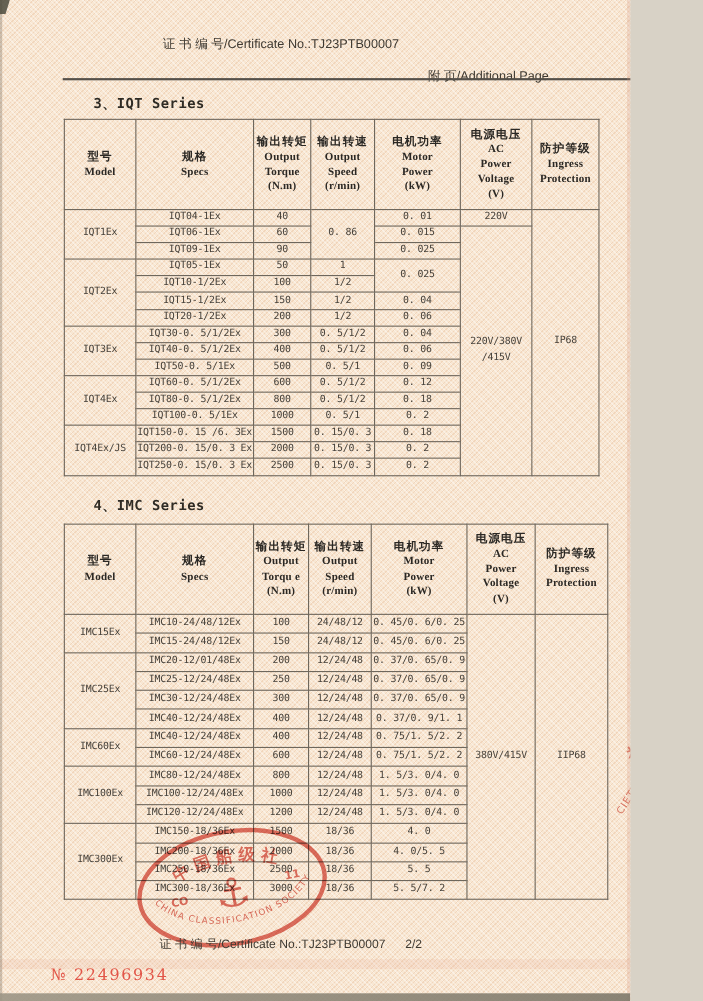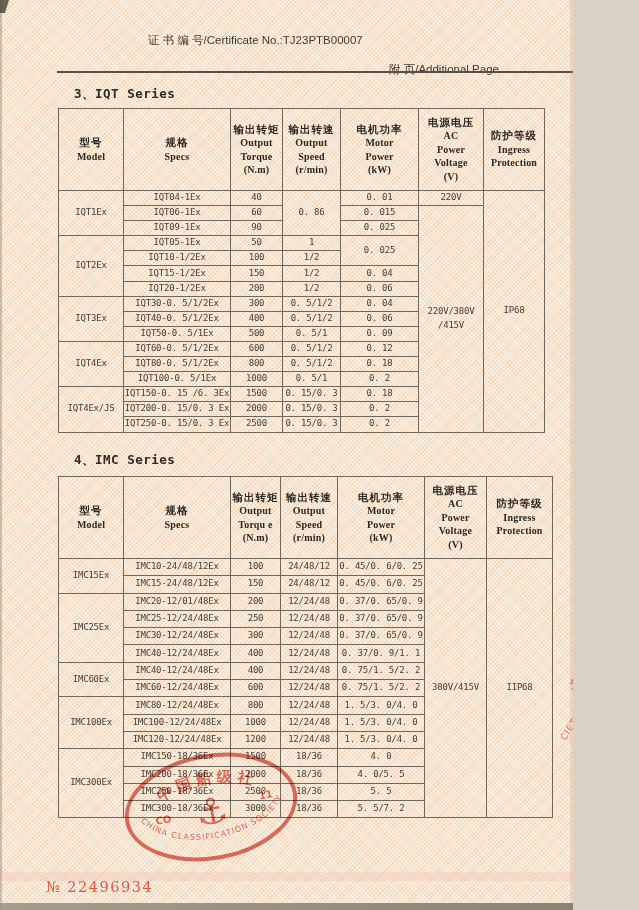--- a/index.html
+++ b/index.html
@@ -19,21 +19,21 @@
     clip-path:polygon(0 0,100% 0,55% 100%,0 100%);}
   .pink-band{position:absolute;left:0;top:872px;width:100%;height:9px;background:rgba(235,170,150,.18);}
 
   .hdr-line{position:absolute;top:33px;left:0;width:100%;height:16px;
     font-family:"Liberation Sans", sans-serif;font-size:11.5px;color:#3f3a32;}
   .hdr-cert{position:absolute;left:148px;top:0;}
   .hdr-add{position:absolute;left:389px;top:0;margin-top:29px;}
   .divider{position:absolute;top:71px;left:57px;width:528px;height:1.5px;background:#55504a;}
 
   .series-title{position:absolute;font-family:"DejaVu Sans Mono", monospace;
-    font-weight:bold;font-size:12.5px;color:#2f2b24;letter-spacing:.5px;}
+    font-weight:bold;font-size:12.5px;color:#2f2b24;letter-spacing:.5px;margin-left:11px;}
   #title-1{top:86px;left:74px;}
   #title-2{top:452px;left:74px;}
 
   table.spec-table{position:absolute;border-collapse:collapse;table-layout:fixed;
     border:1.5px solid #6e675c;}
   table.spec-table th, table.spec-table td{border:1px solid #6e675c;padding:0;vertical-align:middle;}
   table.spec-table thead tr{height:82px;}
   table.spec-table th{text-align:center;color:#2b2824;}
   th .hzh{font-family:"DejaVu Sans", sans-serif;font-weight:bold;font-size:10.5px;
     letter-spacing:1px;line-height:13.5px;}
@@ -404,20 +404,23 @@
     <text x="93" y="76" font-size="36" fill="#d85c50" text-anchor="middle">⚓</text>
   </svg>
 
   <svg class="stamp-edge" viewBox="0 0 83 125">
     <circle cx="118" cy="66" r="88" fill="none" stroke="#d85c50" stroke-width="4.5"></circle>
     <text x="14" y="62" font-size="15" font-weight="bold" fill="#d85c50" transform="rotate(-20 20 55)">社</text>
     <text x="16" y="80" font-size="9" fill="#d85c50" transform="rotate(-70 20 77)">—</text>
     <text x="2" y="108" font-size="9" fill="#d85c50" letter-spacing="1" transform="rotate(-58 10 104)">CIETY</text>
   </svg>
 
+  <div class="ftr-line">
+    <span>证 书 编 号/Certificate No.:TJ23PTB00007</span><span class="ftr-page">2/2</span>
+  </div>
   <div class="serial">№ 22496934</div>
 
   <div class="pink-band"></div>
   <div class="edge-left"></div>
   <div class="edge-right"></div>
   <div class="bottom-bar"></div>
   <div class="corner-mark"></div>
 </div>
 
 </body></html>

